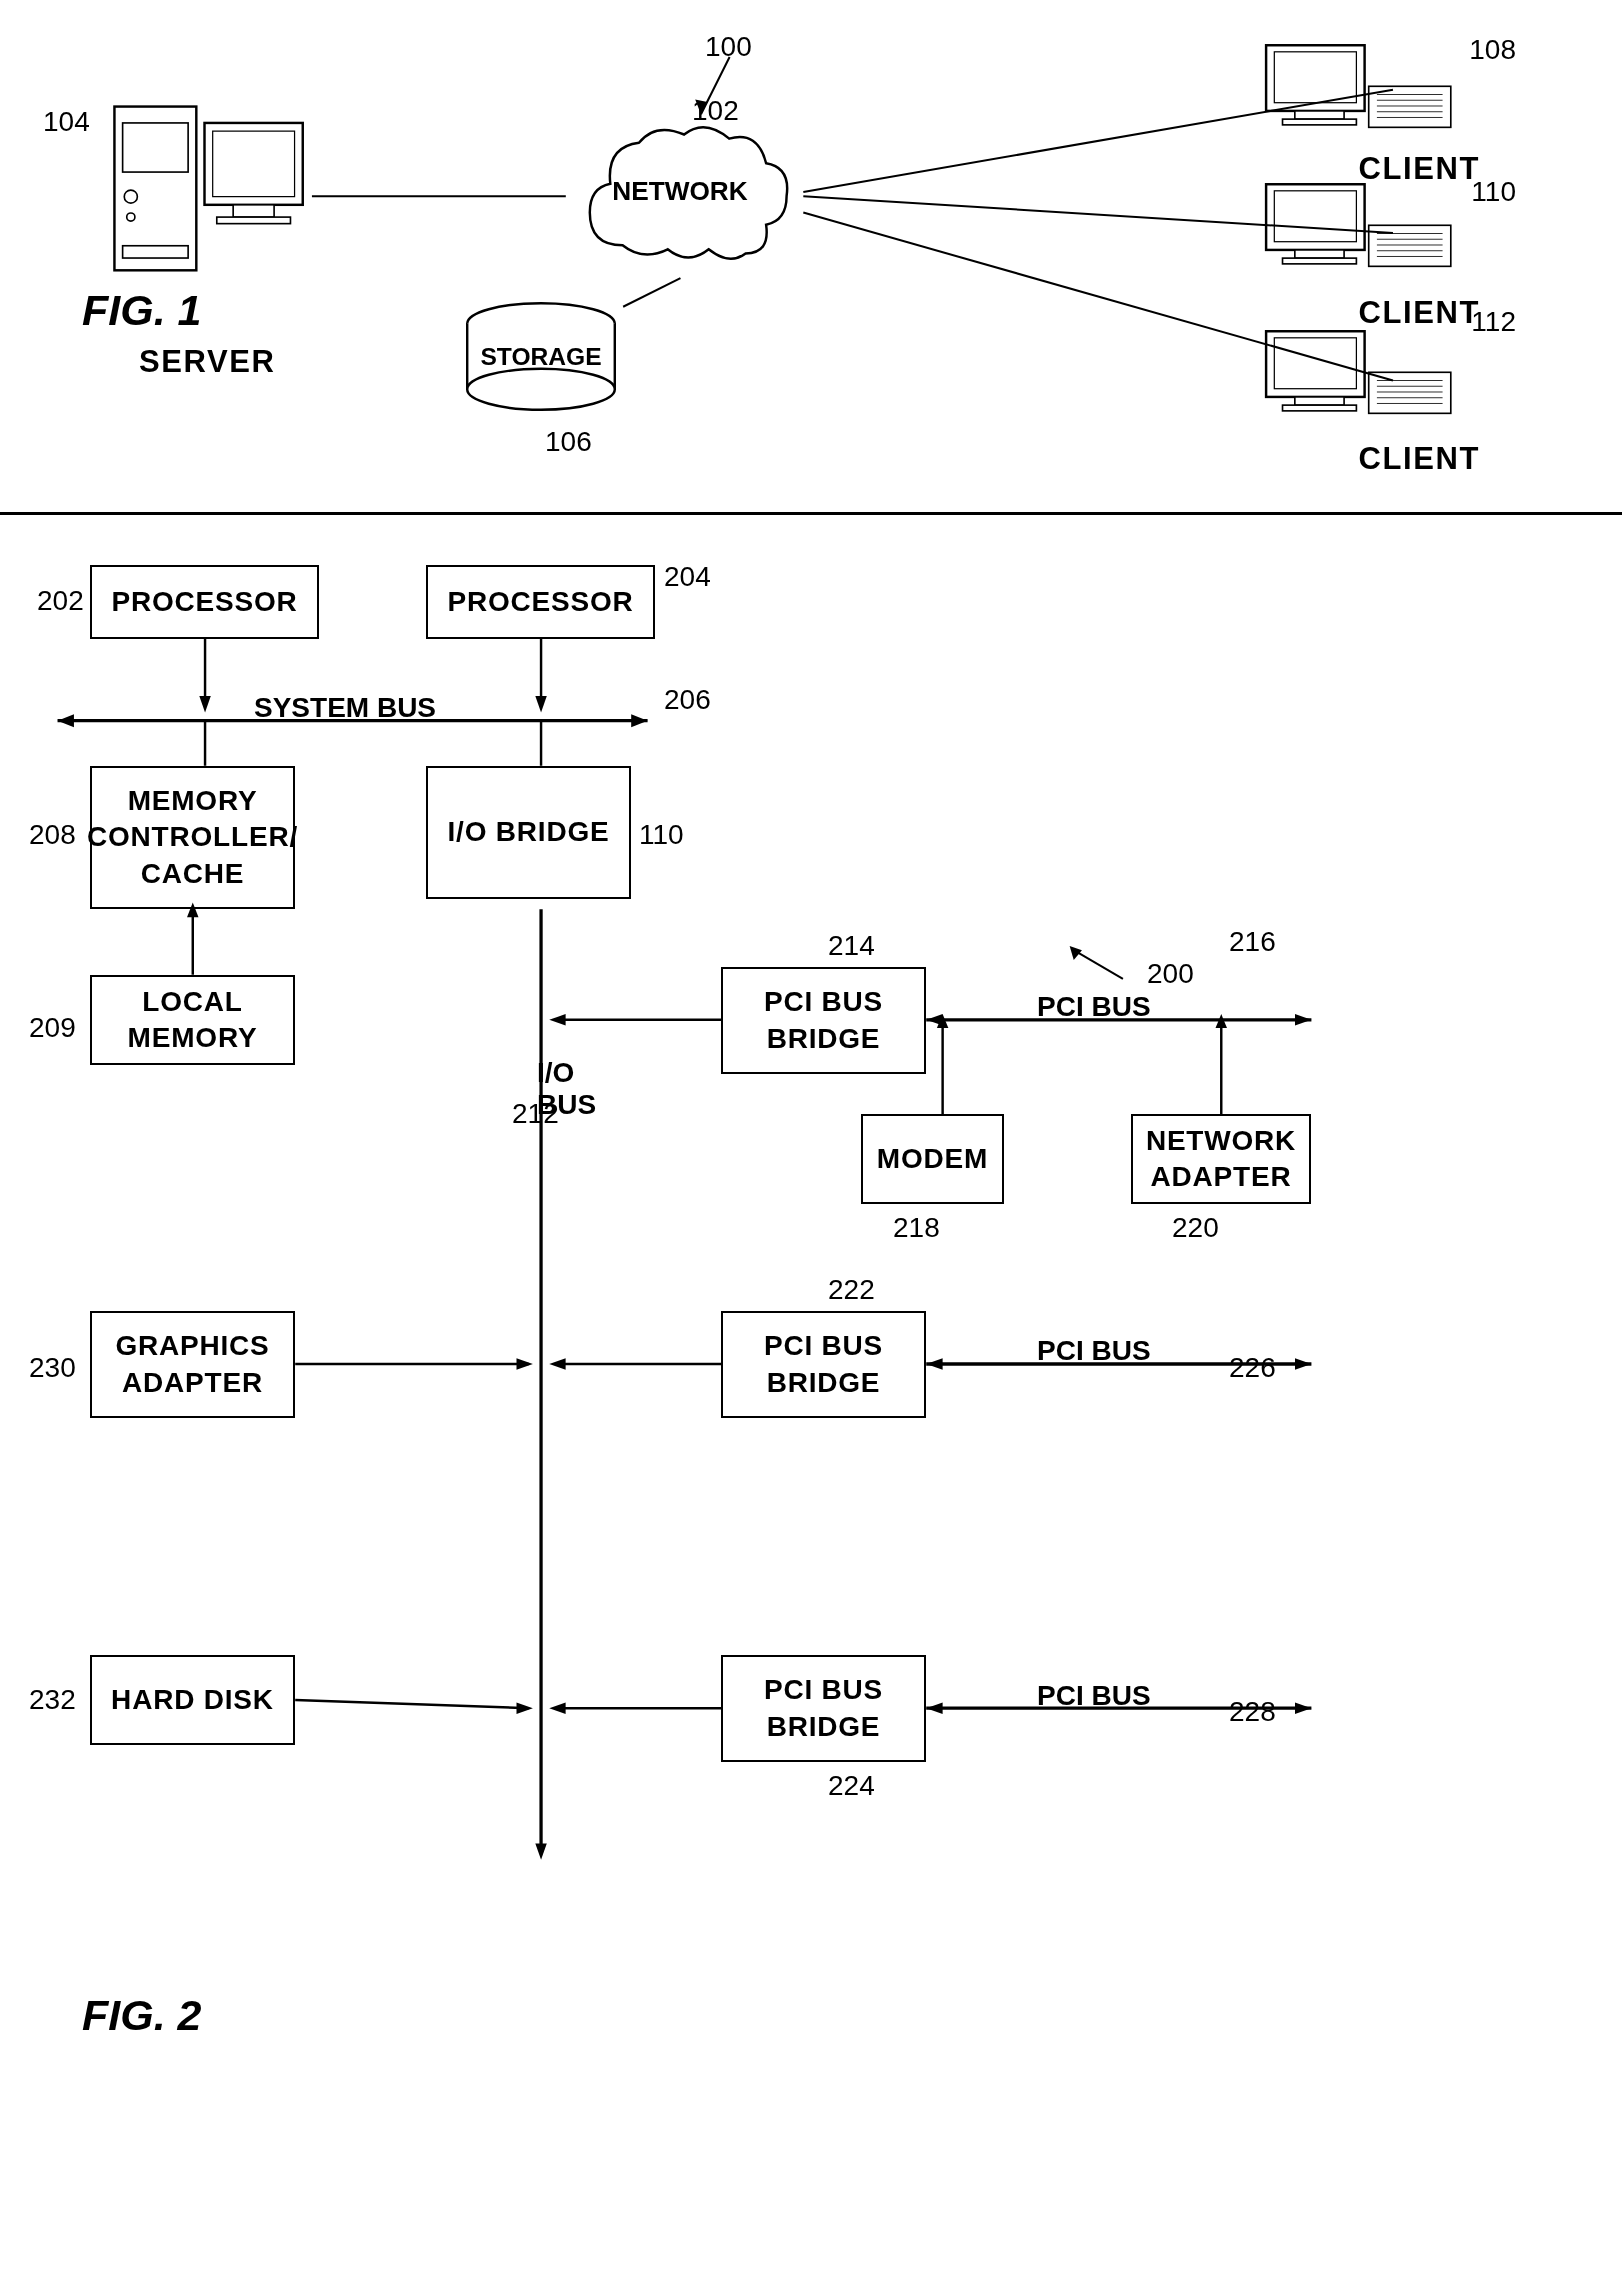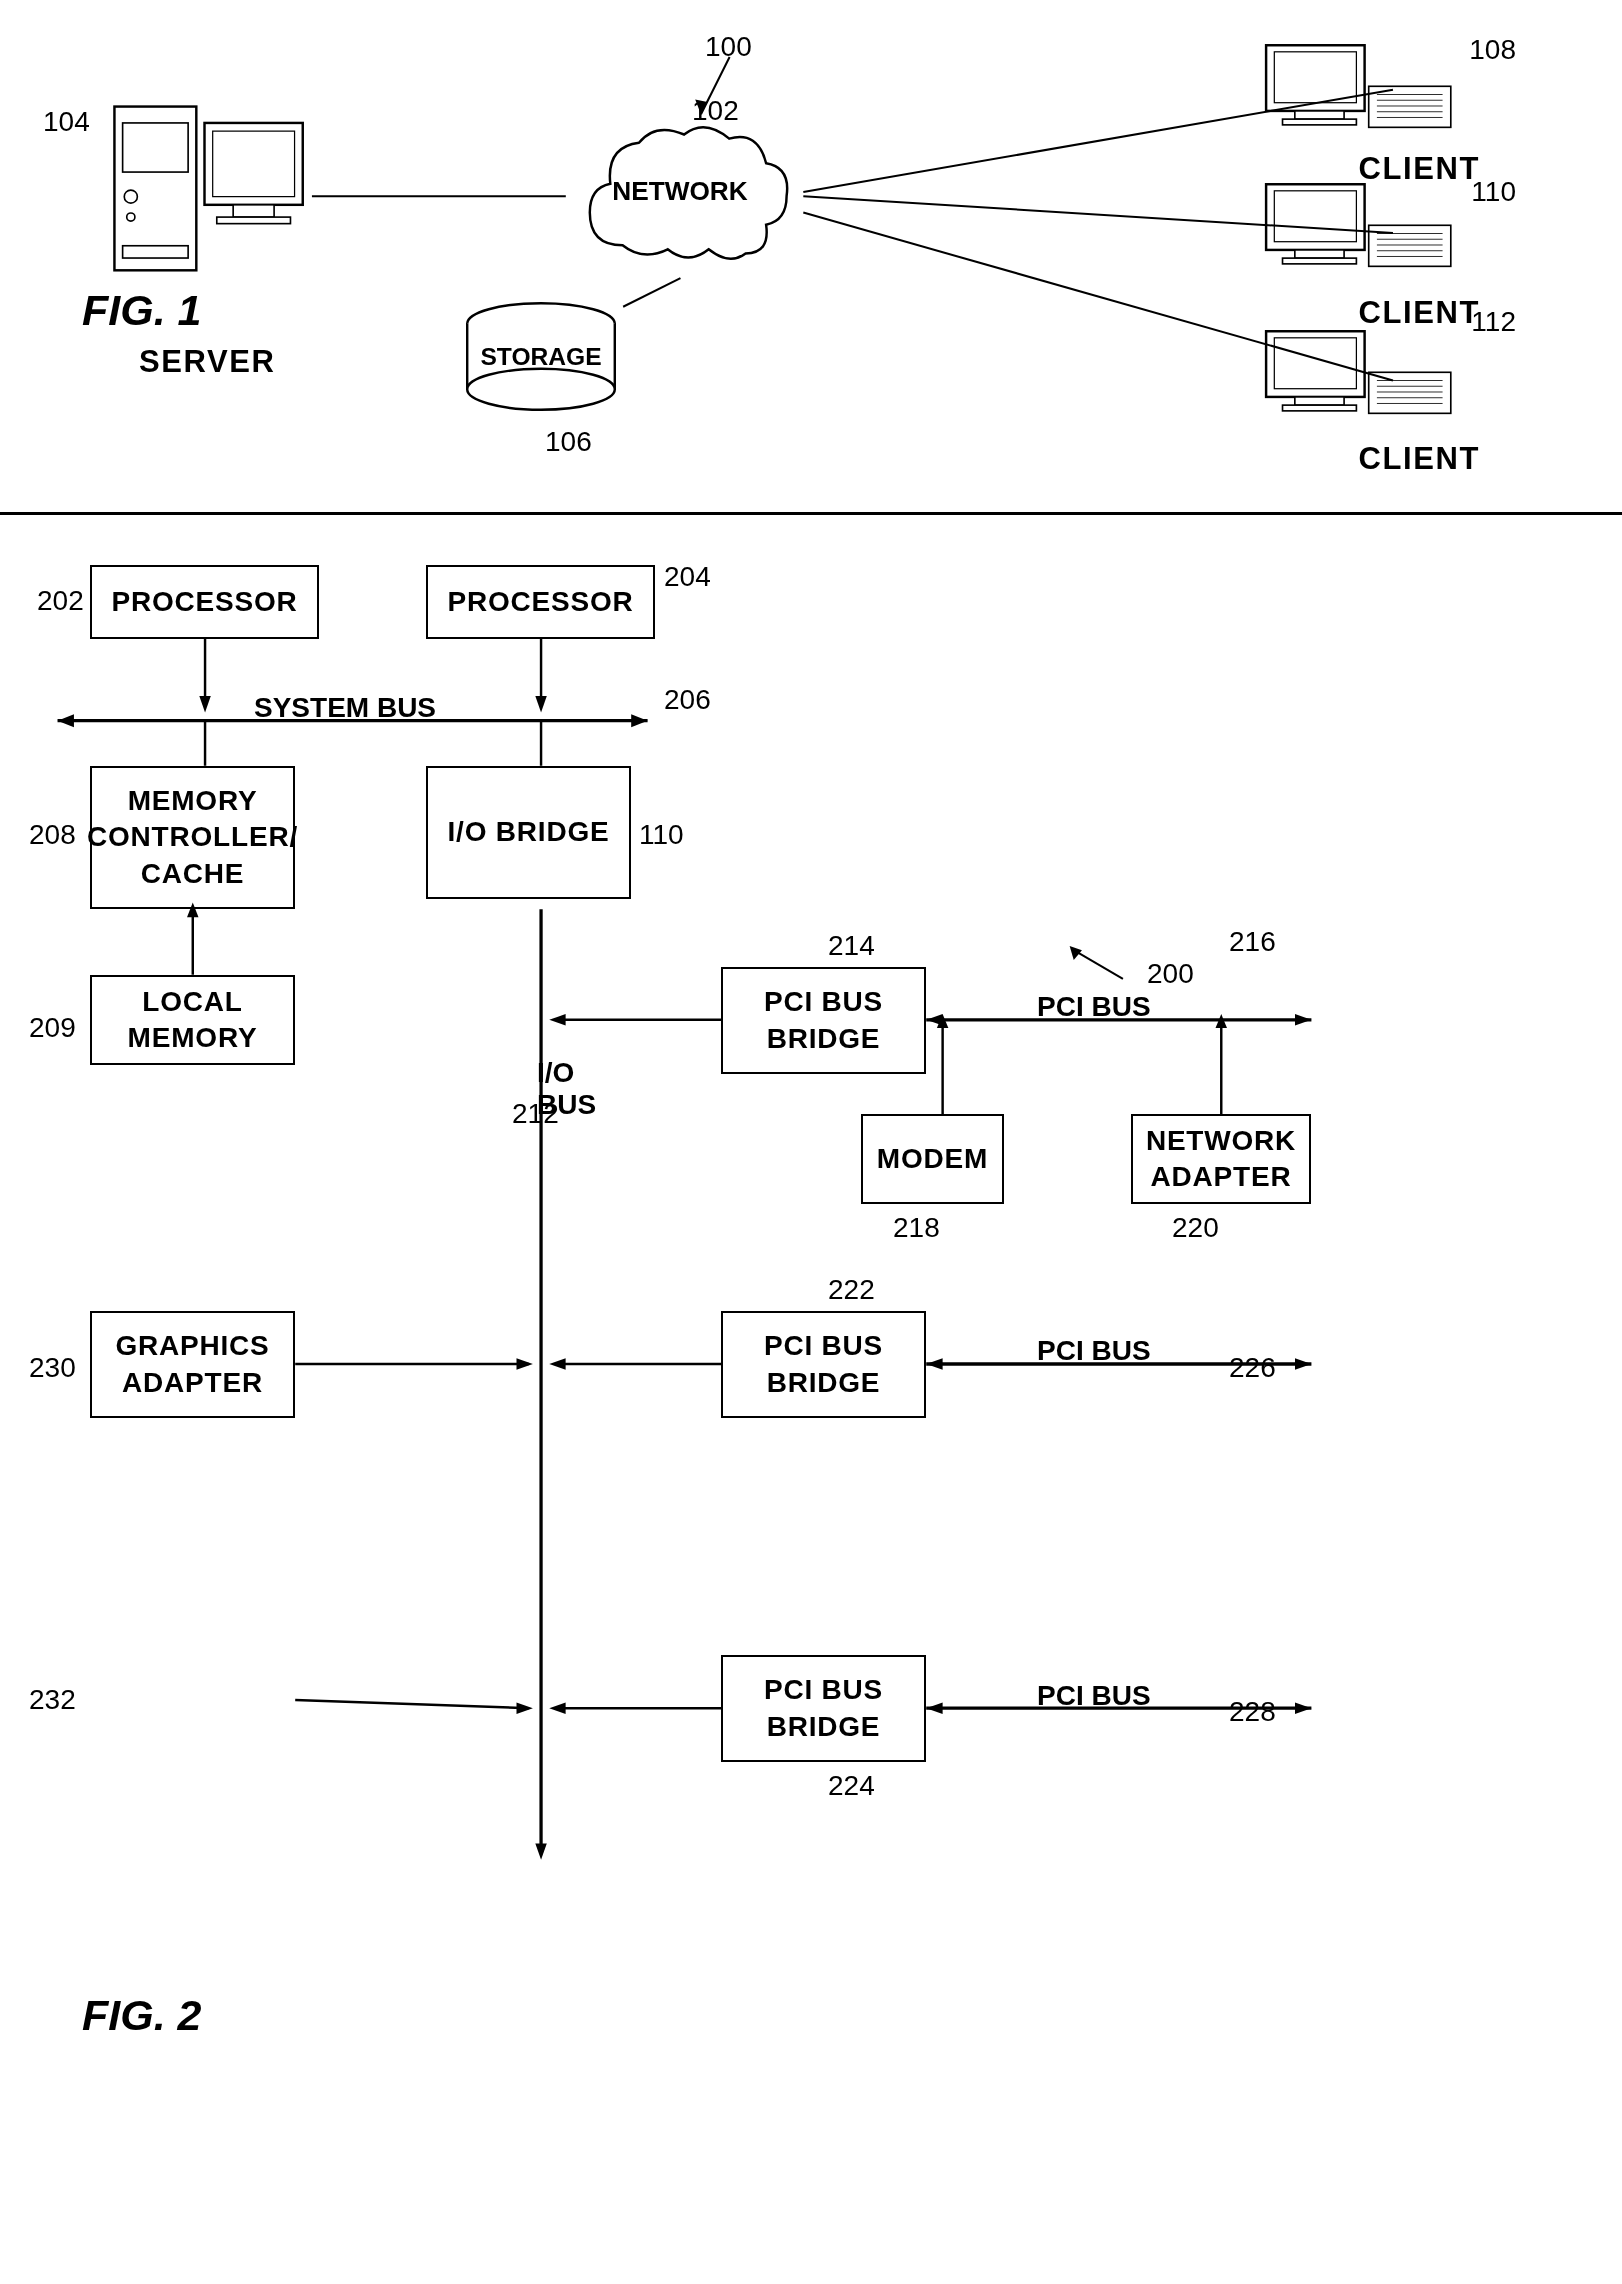--- a/index.html
+++ b/index.html
@@ -350,20 +350,23 @@
 
     <div class="box" style="top:1131px; left:721px; width:205px; height:107px; line-height:1.3;">
       <span style="white-space:pre-line;">PCI BUS
 BRIDGE</span>
     </div>
     <div class="ref-label" style="top:1246px; left:828px;">224</div>
 
     <div class="pcibus-label" style="top:1156px; left:1037px;">PCI BUS</div>
     <div class="ref-label" style="top:1172px; left:1229px;">228</div>
 
+    <div class="box" style="top:1131px; left:90px; width:205px; height:90px;">
+      <span>HARD DISK</span>
+    </div>
     <div class="ref-label" style="top:1160px; left:29px;">232</div>
 
     <svg class="fig2-svg" viewBox="0 0 1980 2100" xmlns="http://www.w3.org/2000/svg">
 
       <line x1="250" y1="140" x2="250" y2="220" stroke="black" stroke-width="3"></line>
       <polygon points="250,230 243,210 257,210" fill="black"></polygon>
 
       <line x1="660" y1="140" x2="660" y2="220" stroke="black" stroke-width="3"></line>
       <polygon points="660,230 653,210 667,210" fill="black"></polygon>
 

